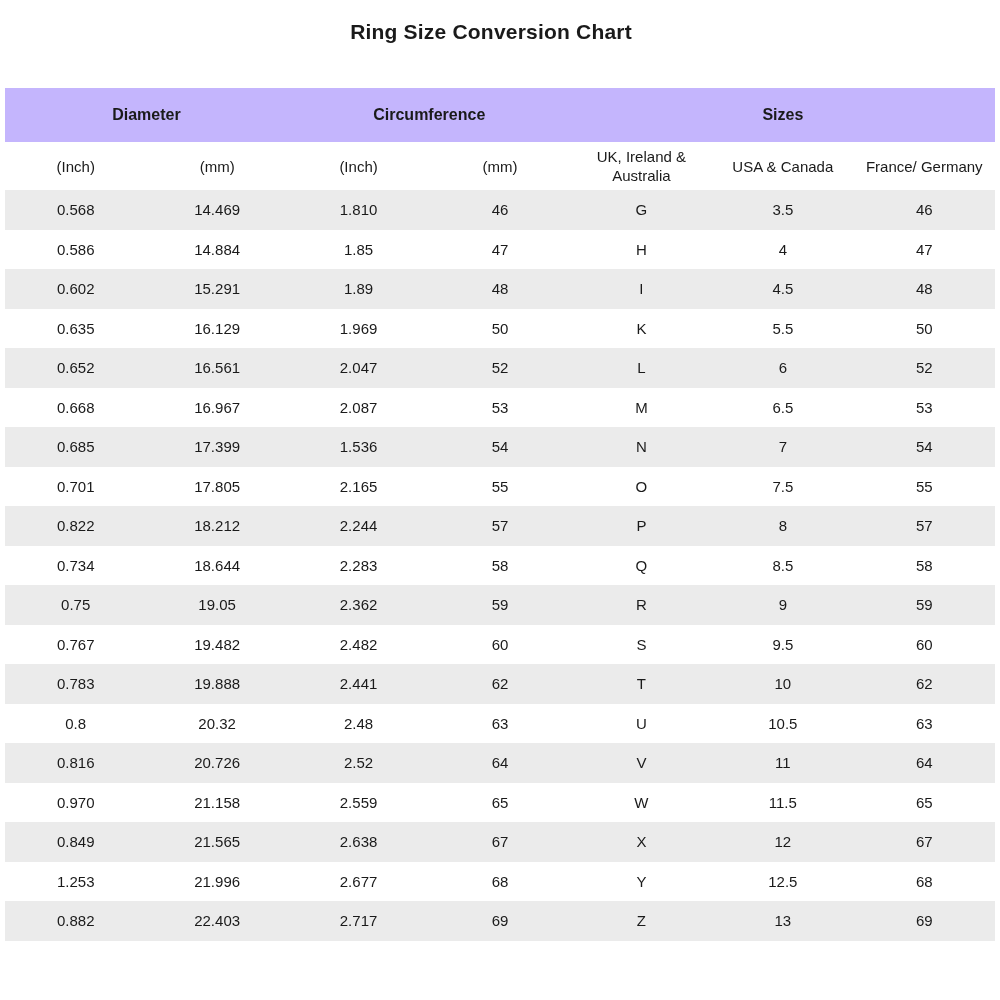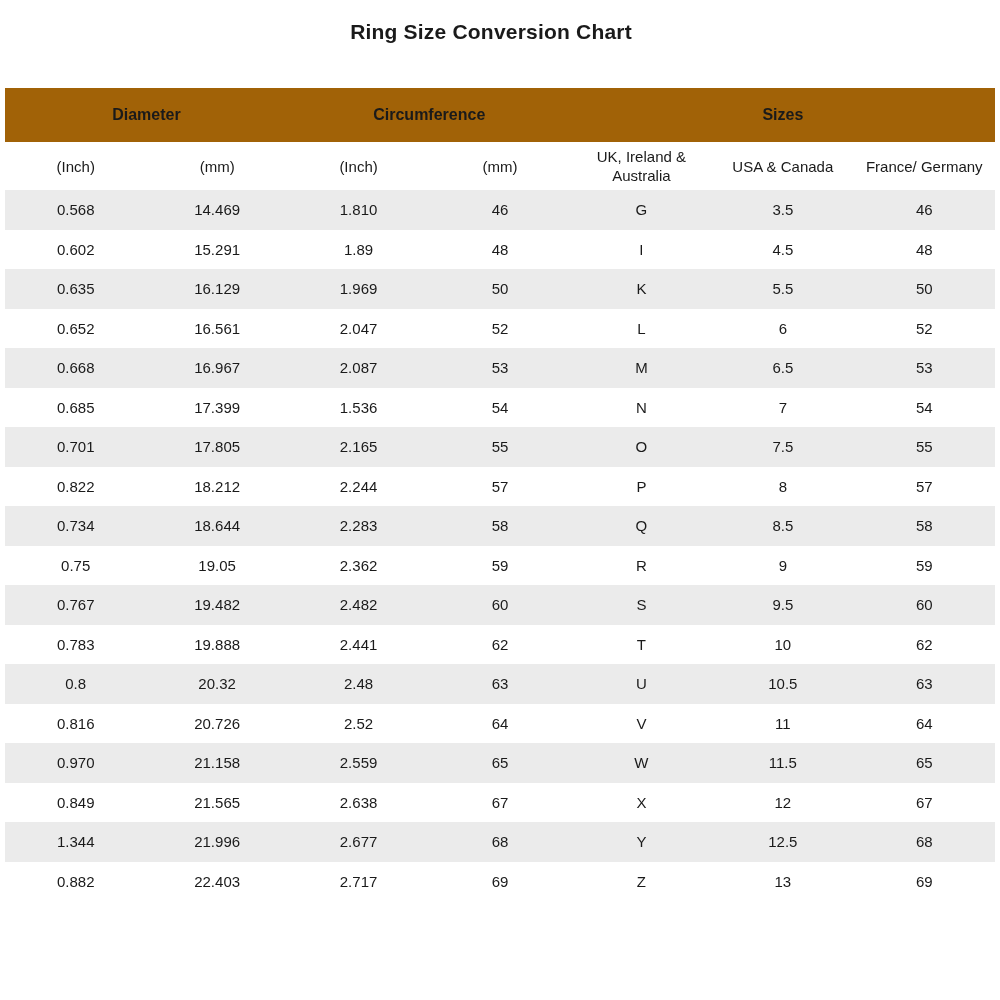--- a/index.html
+++ b/index.html
@@ -34,21 +34,21 @@
   .ring-table th, .ring-table td {
     padding: 0 4px;
     text-align: center;
     vertical-align: middle;
     font-size: 15px;
     font-weight: normal;
     overflow: hidden;
   }
   tr.group-row th {
     height: 54px;
-    background: #a16207;
+    background: #c4b5fd;
     font-size: 16px;
     font-weight: bold;
   }
   tr.sub-row th {
     height: 48px;
     background: #ffffff;
     line-height: 19px;
   }
   tbody tr {
     height: 39.5px;
@@ -88,20 +88,29 @@
         <tr>
           <td>0.568</td>
           <td>14.469</td>
           <td>1.810</td>
           <td>46</td>
           <td>G</td>
           <td>3.5</td>
           <td>46</td>
         </tr>
         <tr>
+          <td>0.586</td>
+          <td>14.884</td>
+          <td>1.85</td>
+          <td>47</td>
+          <td>H</td>
+          <td>4</td>
+          <td>47</td>
+        </tr>
+        <tr>
           <td>0.602</td>
           <td>15.291</td>
           <td>1.89</td>
           <td>48</td>
           <td>I</td>
           <td>4.5</td>
           <td>48</td>
         </tr>
         <tr>
           <td>0.635</td>
@@ -223,21 +232,21 @@
         <tr>
           <td>0.849</td>
           <td>21.565</td>
           <td>2.638</td>
           <td>67</td>
           <td>X</td>
           <td>12</td>
           <td>67</td>
         </tr>
         <tr>
-          <td>1.344</td>
+          <td>1.253</td>
           <td>21.996</td>
           <td>2.677</td>
           <td>68</td>
           <td>Y</td>
           <td>12.5</td>
           <td>68</td>
         </tr>
         <tr>
           <td>0.882</td>
           <td>22.403</td>

